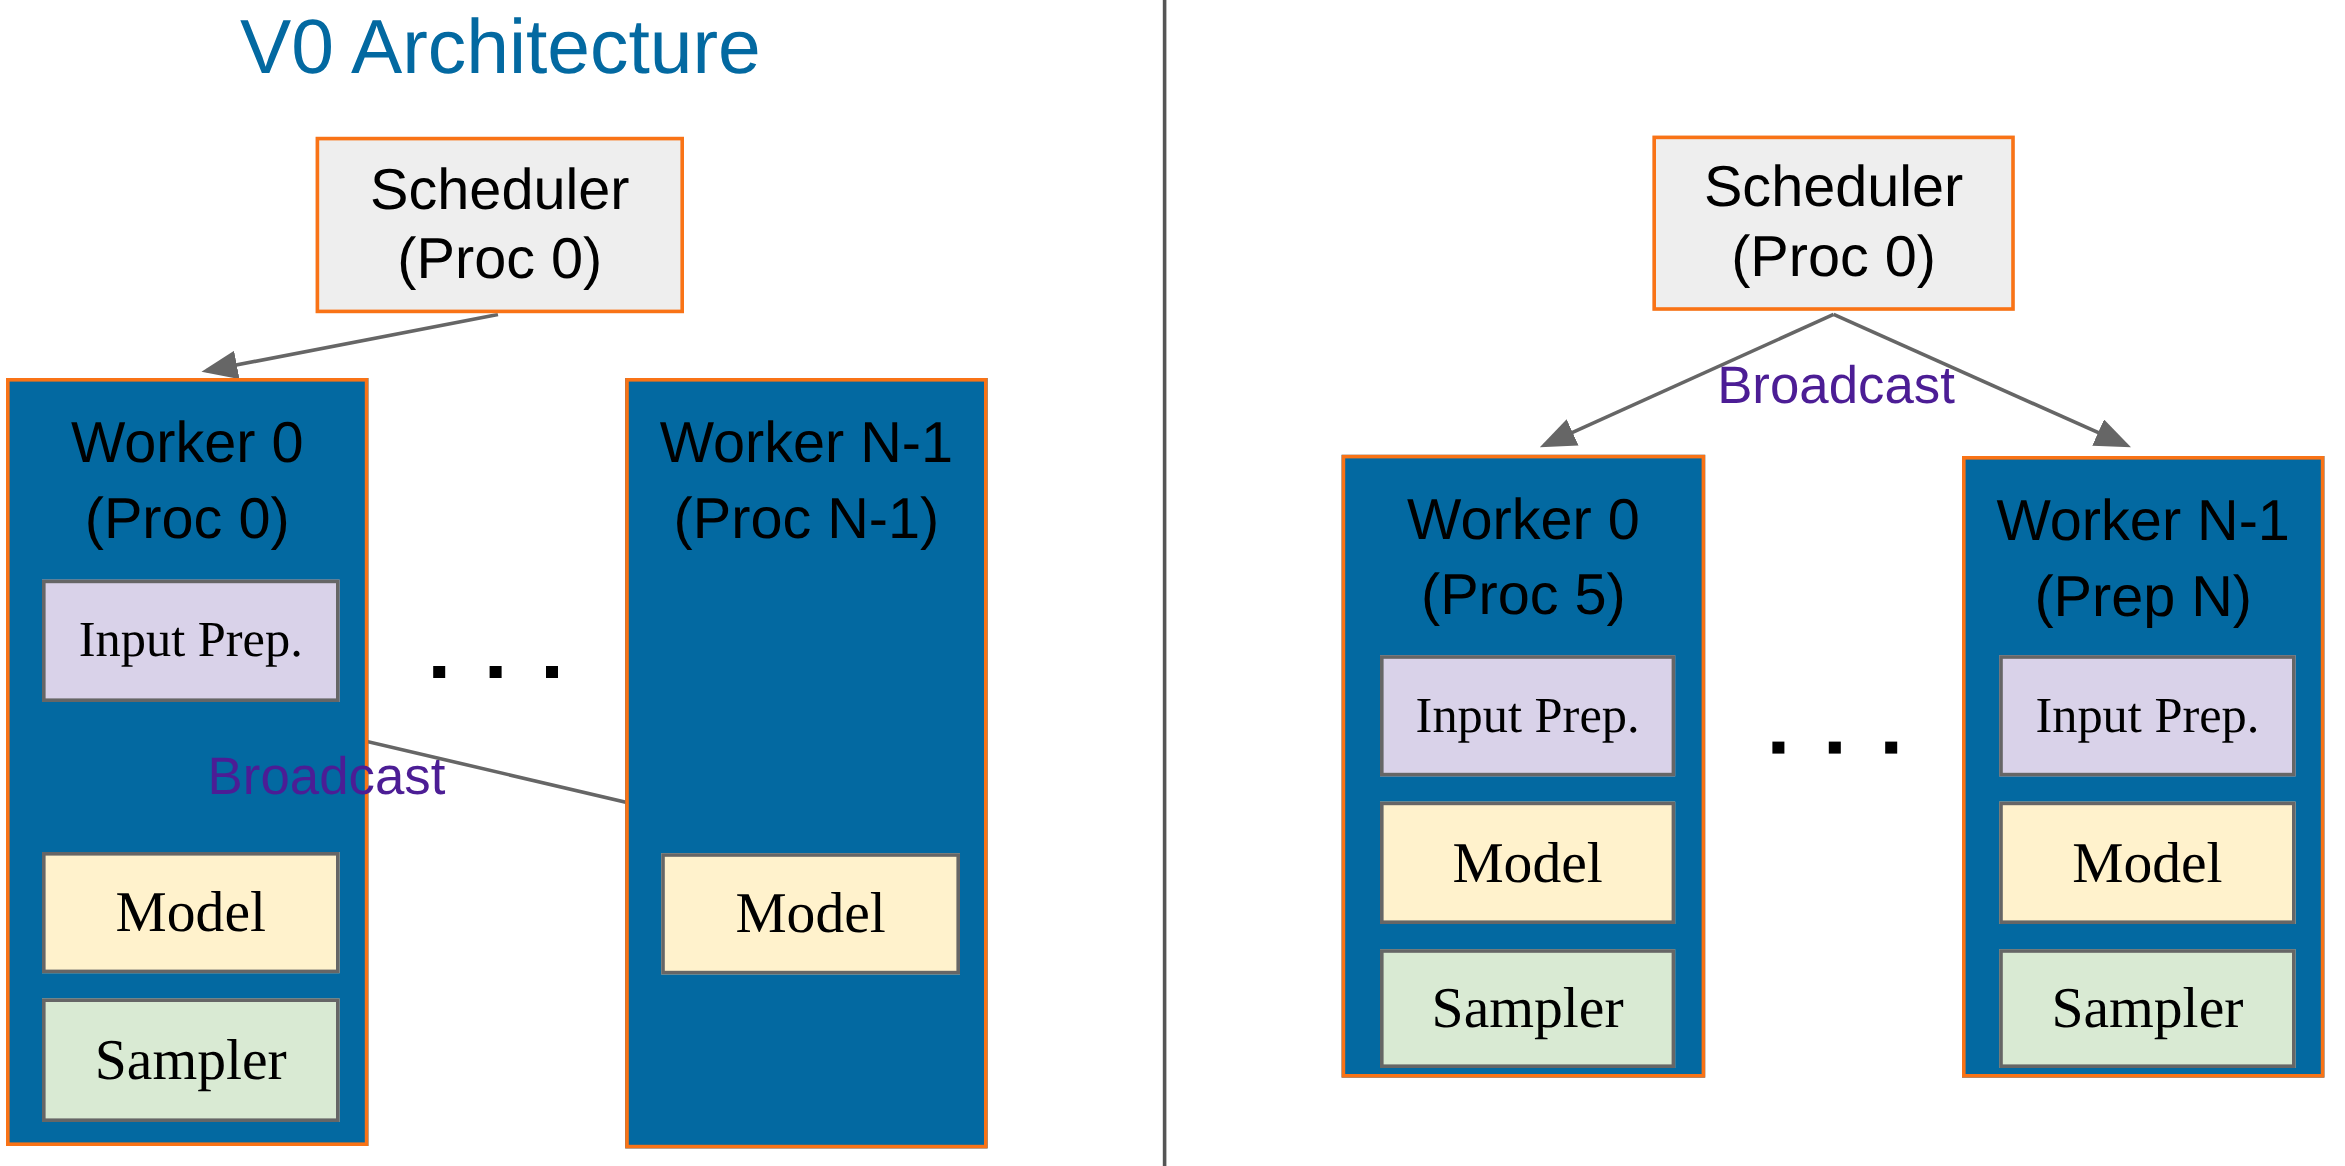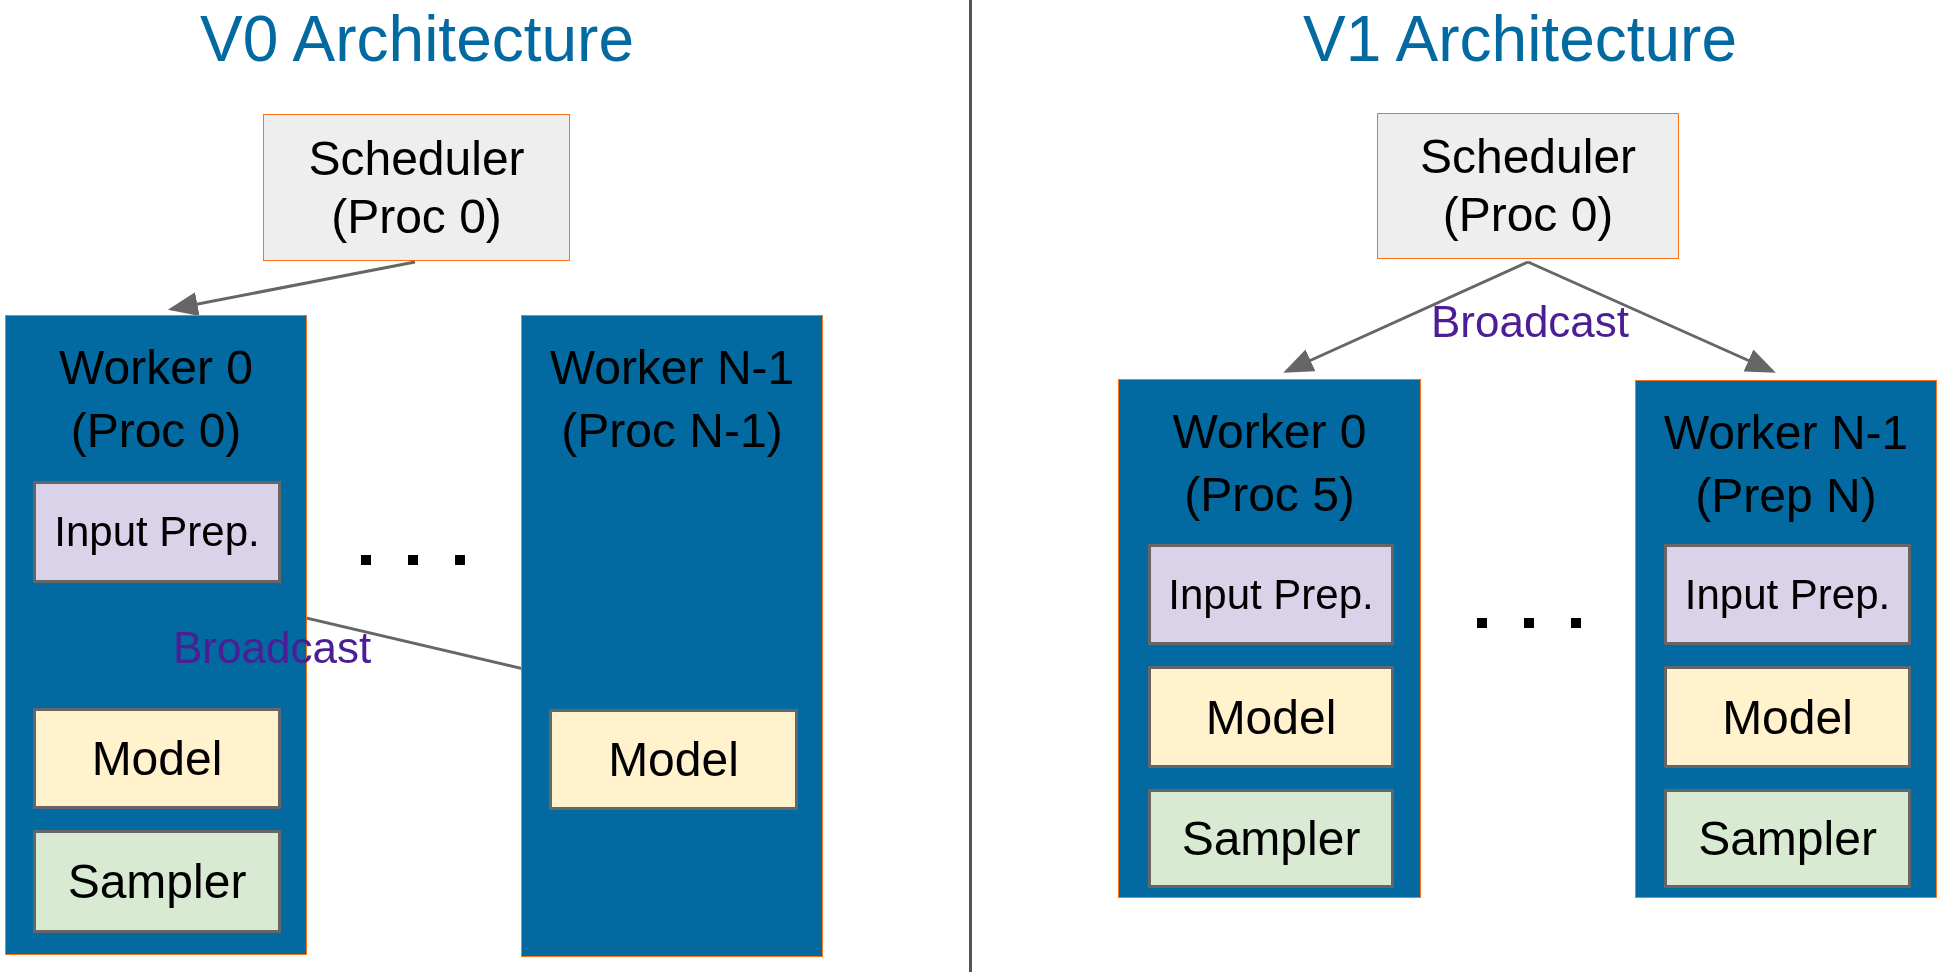--- a/index.html
+++ b/index.html
@@ -34,21 +34,21 @@
     position: absolute;
     transform: translateX(-50%);
     font-size: 64px;
     line-height: 1.1;
     white-space: nowrap;
     color: #0369a1;
   }
   .box {
     position: absolute;
     box-sizing: border-box;
-    border: 1px solid #f97316;
+    border: 3px solid #f97316;
     background: #eeeeee;
   }
   .scheduler {
     display: flex;
     flex-direction: column;
     align-items: center;
     justify-content: center;
     font-size: 48px;
     line-height: 58px;
     text-align: center;
@@ -67,20 +67,21 @@
   }
   .block {
     position: absolute;
     box-sizing: border-box;
     border: 3px solid #666666;
     display: flex;
     align-items: center;
     justify-content: center;
     font-size: 48px;
     white-space: nowrap;
+    font-family: Liberation Serif, serif;
   }
   .block.input-prep { background: #d9d2e9; font-size: 42px; }
   .block.model      { background: #fff2cc; }
   .block.sampler    { background: #d9ead3; }
   .broadcast-label {
     position: absolute;
     font-size: 44px;
     line-height: 60px;
     white-space: nowrap;
     color: #4c1d95;
@@ -152,21 +153,20 @@
   <div class="box worker" style="left:521px; top:315px; width:302px; height:642px;">
     <div class="worker-head">
       <div>Worker N-1</div>
       <div>(Proc N-1)</div>
     </div>
     <div class="block model" style="left:27px; top:393px; width:249px; height:101px;">
       <span>Model</span>
     </div>
   </div>
 
-  <div class="section-title" style="left:1520px; top:4px;">V1 Architecture</div>
 
   <div class="box scheduler" style="left:1377px; top:113px; width:302px; height:146px;">
     <div>Scheduler</div>
     <div>(Proc 0)</div>
   </div>
 
   <div class="broadcast-label centered" style="left:1530px; top:292px;">Broadcast</div>
 
   <div class="box worker" style="left:1118px; top:379px; width:303px; height:519px;">
     <div class="worker-head">

